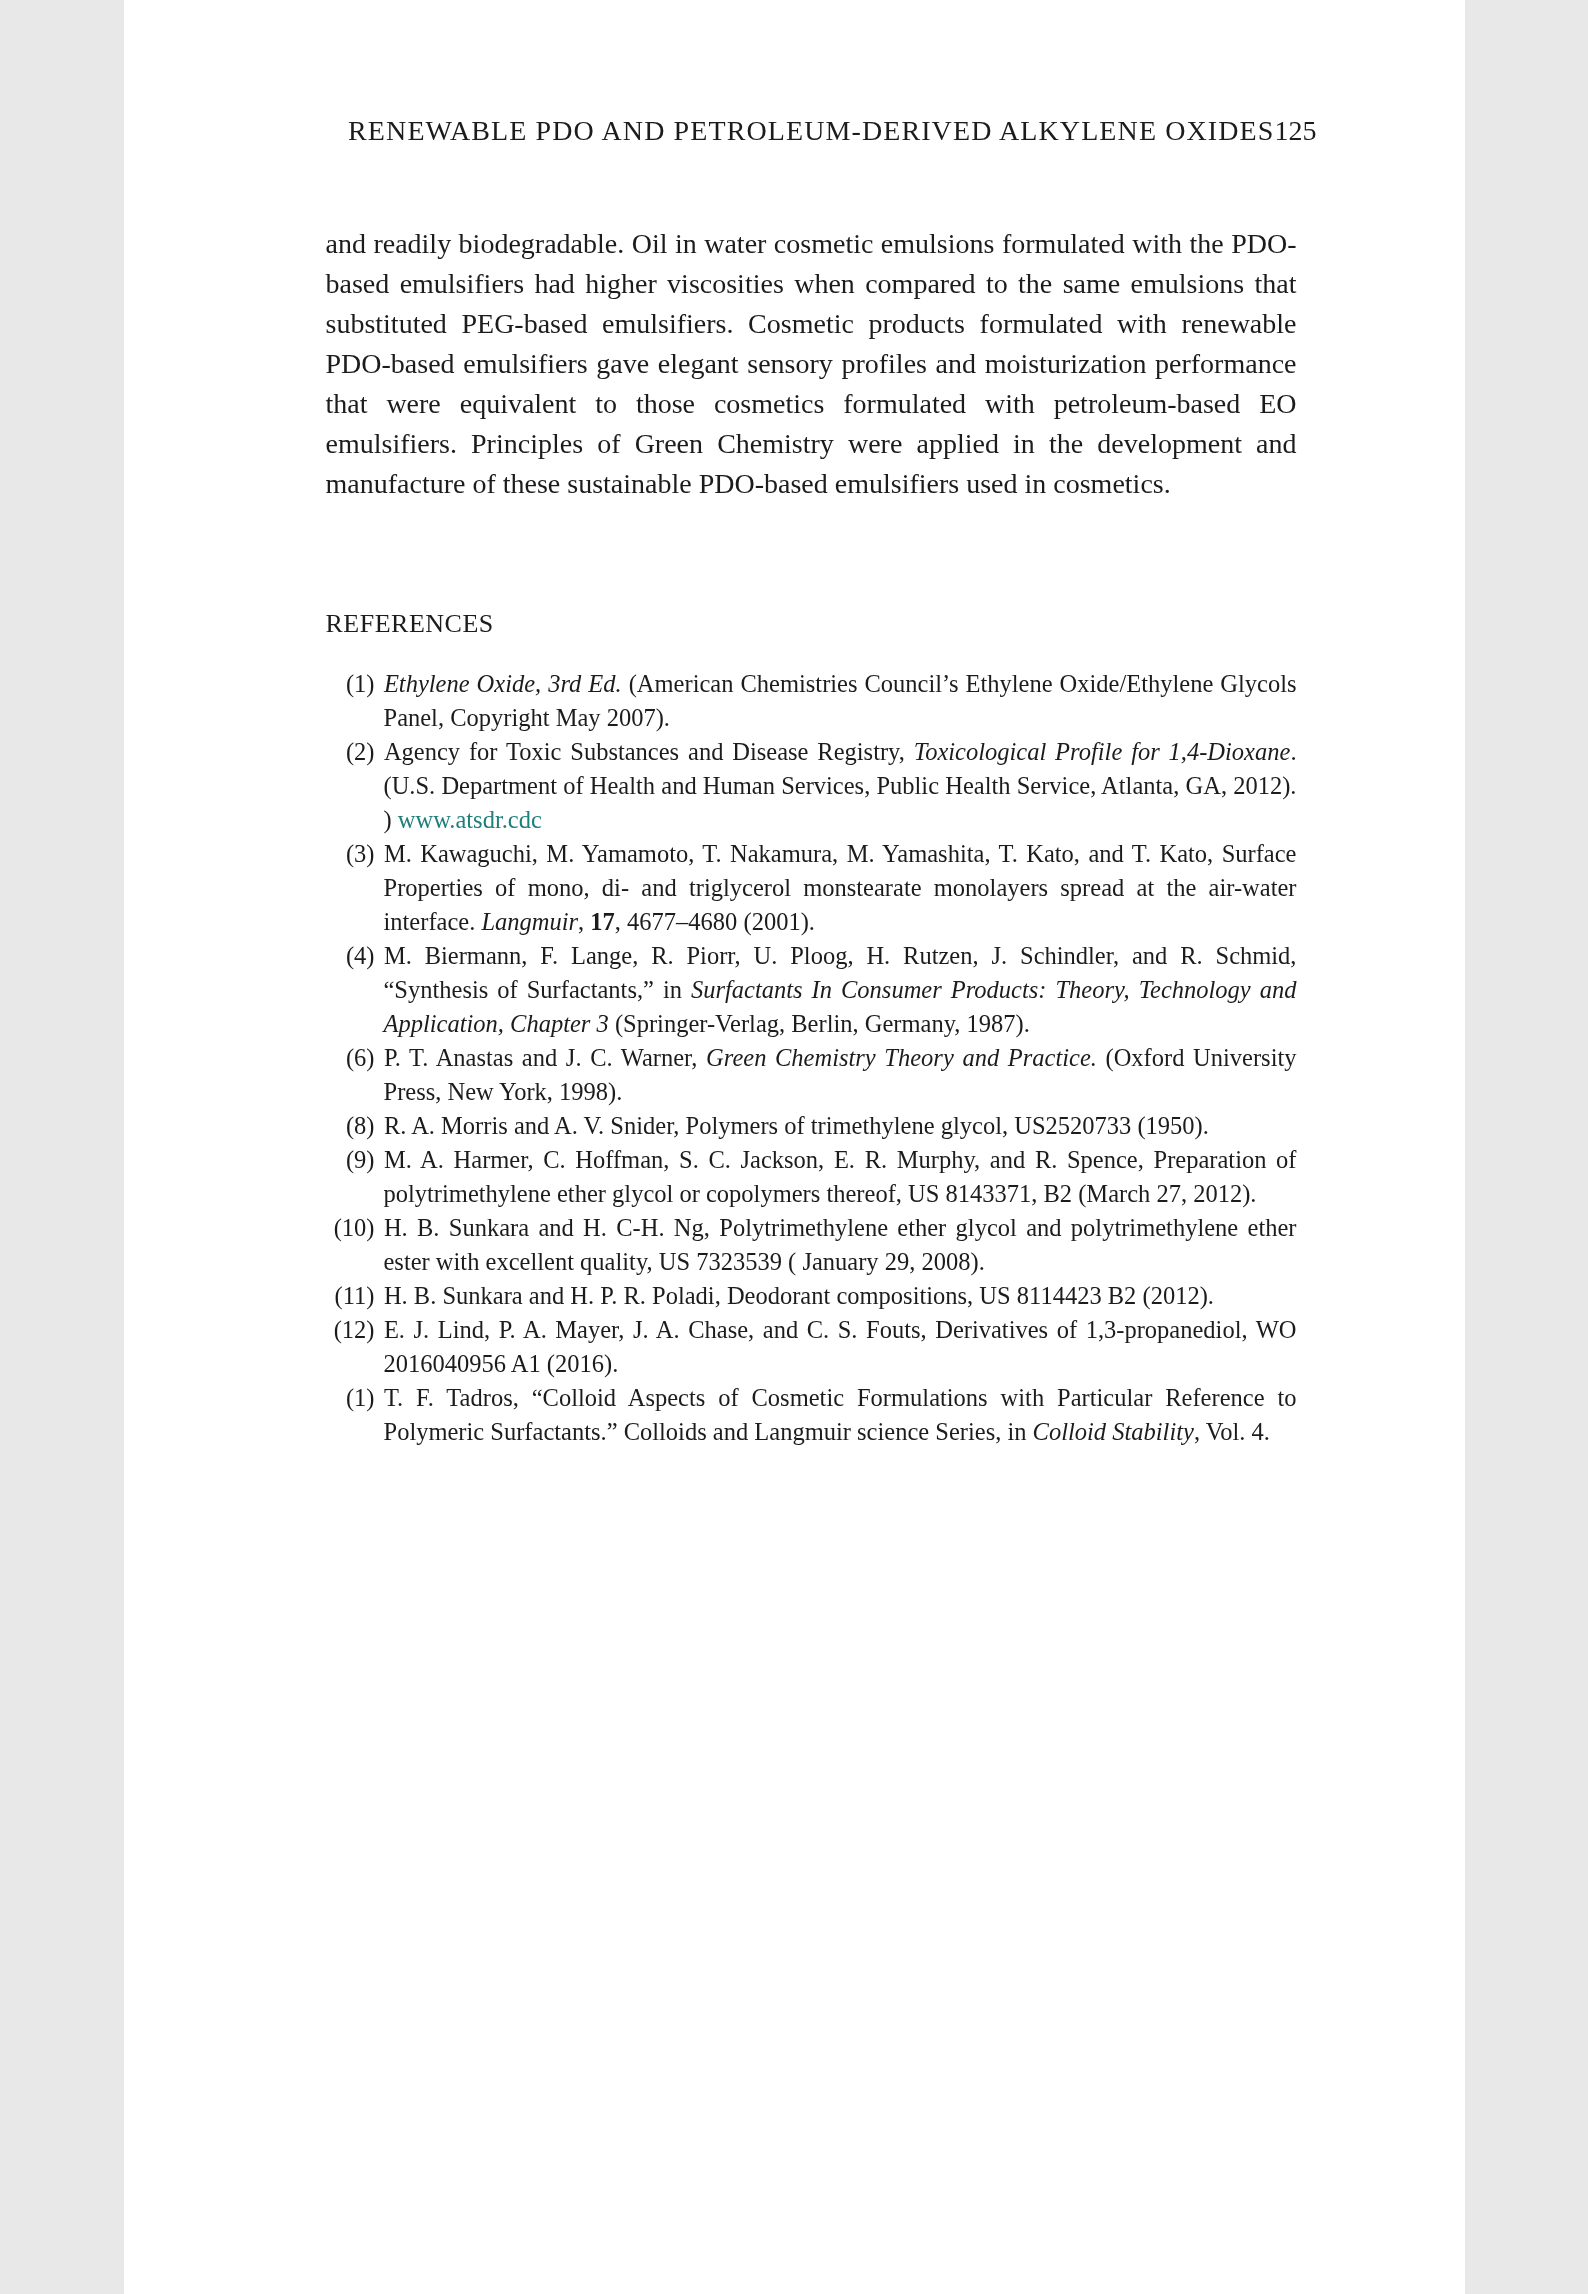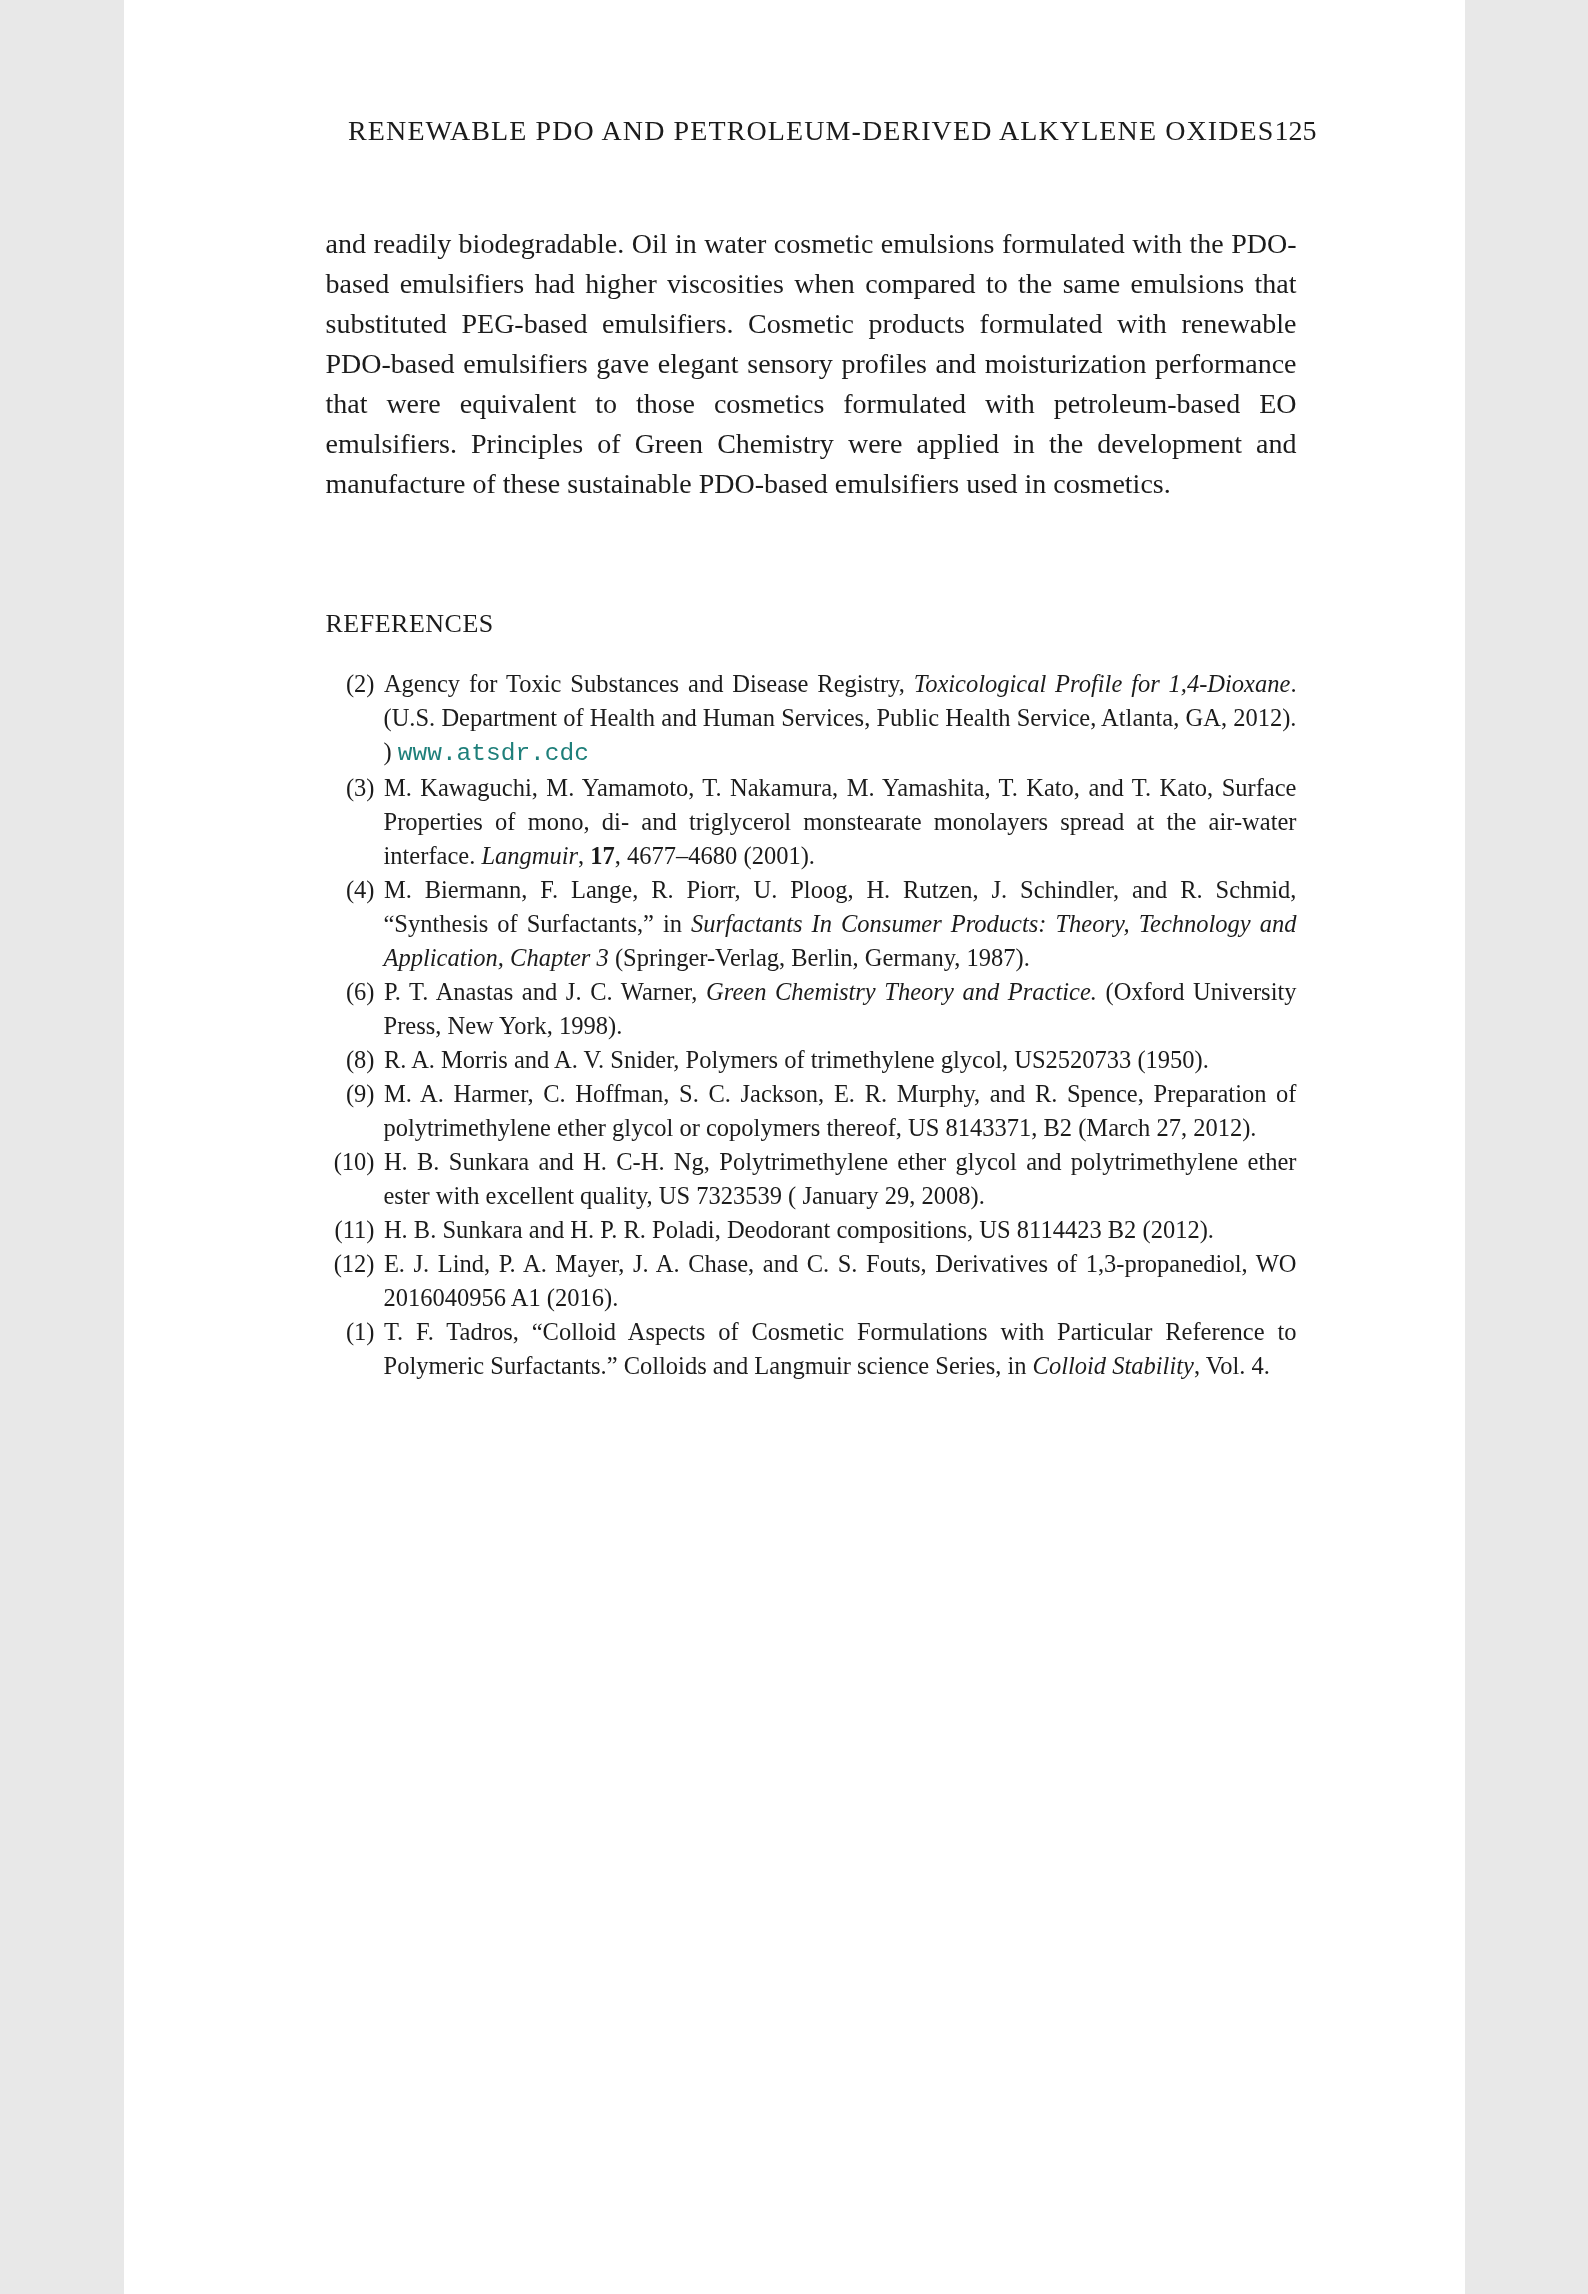--- a/index.html
+++ b/index.html
@@ -57,36 +57,37 @@
   .ref-label{
     display:inline-block;
     width:49px;
     text-align:right;
     margin-right:9.4px;
     text-indent:0;
   }
   .seg-normal{font-style:normal;}
   .seg-italic{font-style:italic;}
   .seg-bold{font-weight:700;}
-  .seg-link{color:var(--link);cursor:pointer;font-family:Liberation Mono, monospace;}
+  .seg-link{color:var(--link);cursor:pointer;}
 </style>
 </head>
 <body>
 
 <div class="page">
   <header class="running-head">
     <span class="head-title">RENEWABLE PDO AND PETROLEUM-DERIVED ALKYLENE OXIDES</span>
     <span class="head-page">125</span>
   </header>
 
   <p class="body-par">and readily biodegradable. Oil in water cosmetic emulsions formulated with the PDO-based emulsifiers had higher viscosities when compared to the same emulsions that substituted PEG-based emulsifiers. Cosmetic products formulated with renewable PDO-based emulsifiers gave elegant sensory profiles and moisturization performance that were equivalent to those cosmetics formulated with petroleum-based EO emulsifiers. Principles of Green Chemistry were applied in the development and manufacture of these sustainable PDO-based emulsifiers used in cosmetics.</p>
 
   <h2 class="refs-head">REFERENCES</h2>
 
   <div class="refs">
+      <div class="ref"><span class="ref-label">(1)</span><span class="seg-italic">Ethylene Oxide, 3rd Ed.</span><span class="seg-normal"> (American Chemistries Council’s Ethylene Oxide/Ethylene Glycols Panel, Copyright May 2007).</span></div>
       <div class="ref"><span class="ref-label">(2)</span><span class="seg-normal">Agency for Toxic Substances and Disease Registry, </span><span class="seg-italic">Toxicological Profile for 1,4-Dioxane</span><span class="seg-normal">. (U.S. Department of Health and Human Services, Public Health Service, Atlanta, GA, 2012). ) </span><span class="seg-link">www.atsdr.cdc</span></div>
       <div class="ref"><span class="ref-label">(3)</span><span class="seg-normal">M. Kawaguchi, M. Yamamoto, T. Nakamura, M. Yamashita, T. Kato, and T. Kato, Surface Properties of mono, di- and triglycerol monstearate monolayers spread at the air-water interface. </span><span class="seg-italic">Langmuir</span><span class="seg-normal">, </span><span class="seg-bold">17</span><span class="seg-normal">, 4677–4680 (2001).</span></div>
       <div class="ref"><span class="ref-label">(4)</span><span class="seg-normal">M. Biermann, F. Lange, R. Piorr, U. Ploog, H. Rutzen, J. Schindler, and R. Schmid, “Synthesis of Surfactants,” in </span><span class="seg-italic">Surfactants In Consumer Products: Theory, Technology and Application, Chapter 3</span><span class="seg-normal"> (Springer-Verlag, Berlin, Germany, 1987).</span></div>
       <div class="ref"><span class="ref-label">(6)</span><span class="seg-normal">P. T. Anastas and J. C. Warner, </span><span class="seg-italic">Green Chemistry Theory and Practice.</span><span class="seg-normal"> (Oxford University Press, New York, 1998).</span></div>
       <div class="ref"><span class="ref-label">(8)</span><span class="seg-normal">R. A. Morris and A. V. Snider, Polymers of trimethylene glycol, US2520733 (1950).</span></div>
       <div class="ref"><span class="ref-label">(9)</span><span class="seg-normal">M. A. Harmer, C. Hoffman, S. C. Jackson, E. R. Murphy, and R. Spence, Preparation of polytrimethylene ether glycol or copolymers thereof, US 8143371, B2 (March 27, 2012).</span></div>
       <div class="ref"><span class="ref-label">(10)</span><span class="seg-normal">H. B. Sunkara and H. C-H. Ng, Polytrimethylene ether glycol and polytrimethylene ether ester with excellent quality, US 7323539 ( January 29, 2008).</span></div>
       <div class="ref"><span class="ref-label">(11)</span><span class="seg-normal">H. B. Sunkara and H. P. R. Poladi, Deodorant compositions, US 8114423 B2 (2012).</span></div>
       <div class="ref"><span class="ref-label">(12)</span><span class="seg-normal">E. J. Lind, P. A. Mayer, J. A. Chase, and C. S. Fouts, Derivatives of 1,3-propanediol, WO 2016040956 A1 (2016).</span></div>
       <div class="ref"><span class="ref-label">(1)</span><span class="seg-normal">T. F. Tadros, “Colloid Aspects of Cosmetic Formulations with Particular Reference to Polymeric Surfactants.” Colloids and Langmuir science Series, in </span><span class="seg-italic">Colloid Stability</span><span class="seg-normal">, Vol. 4.</span></div>

